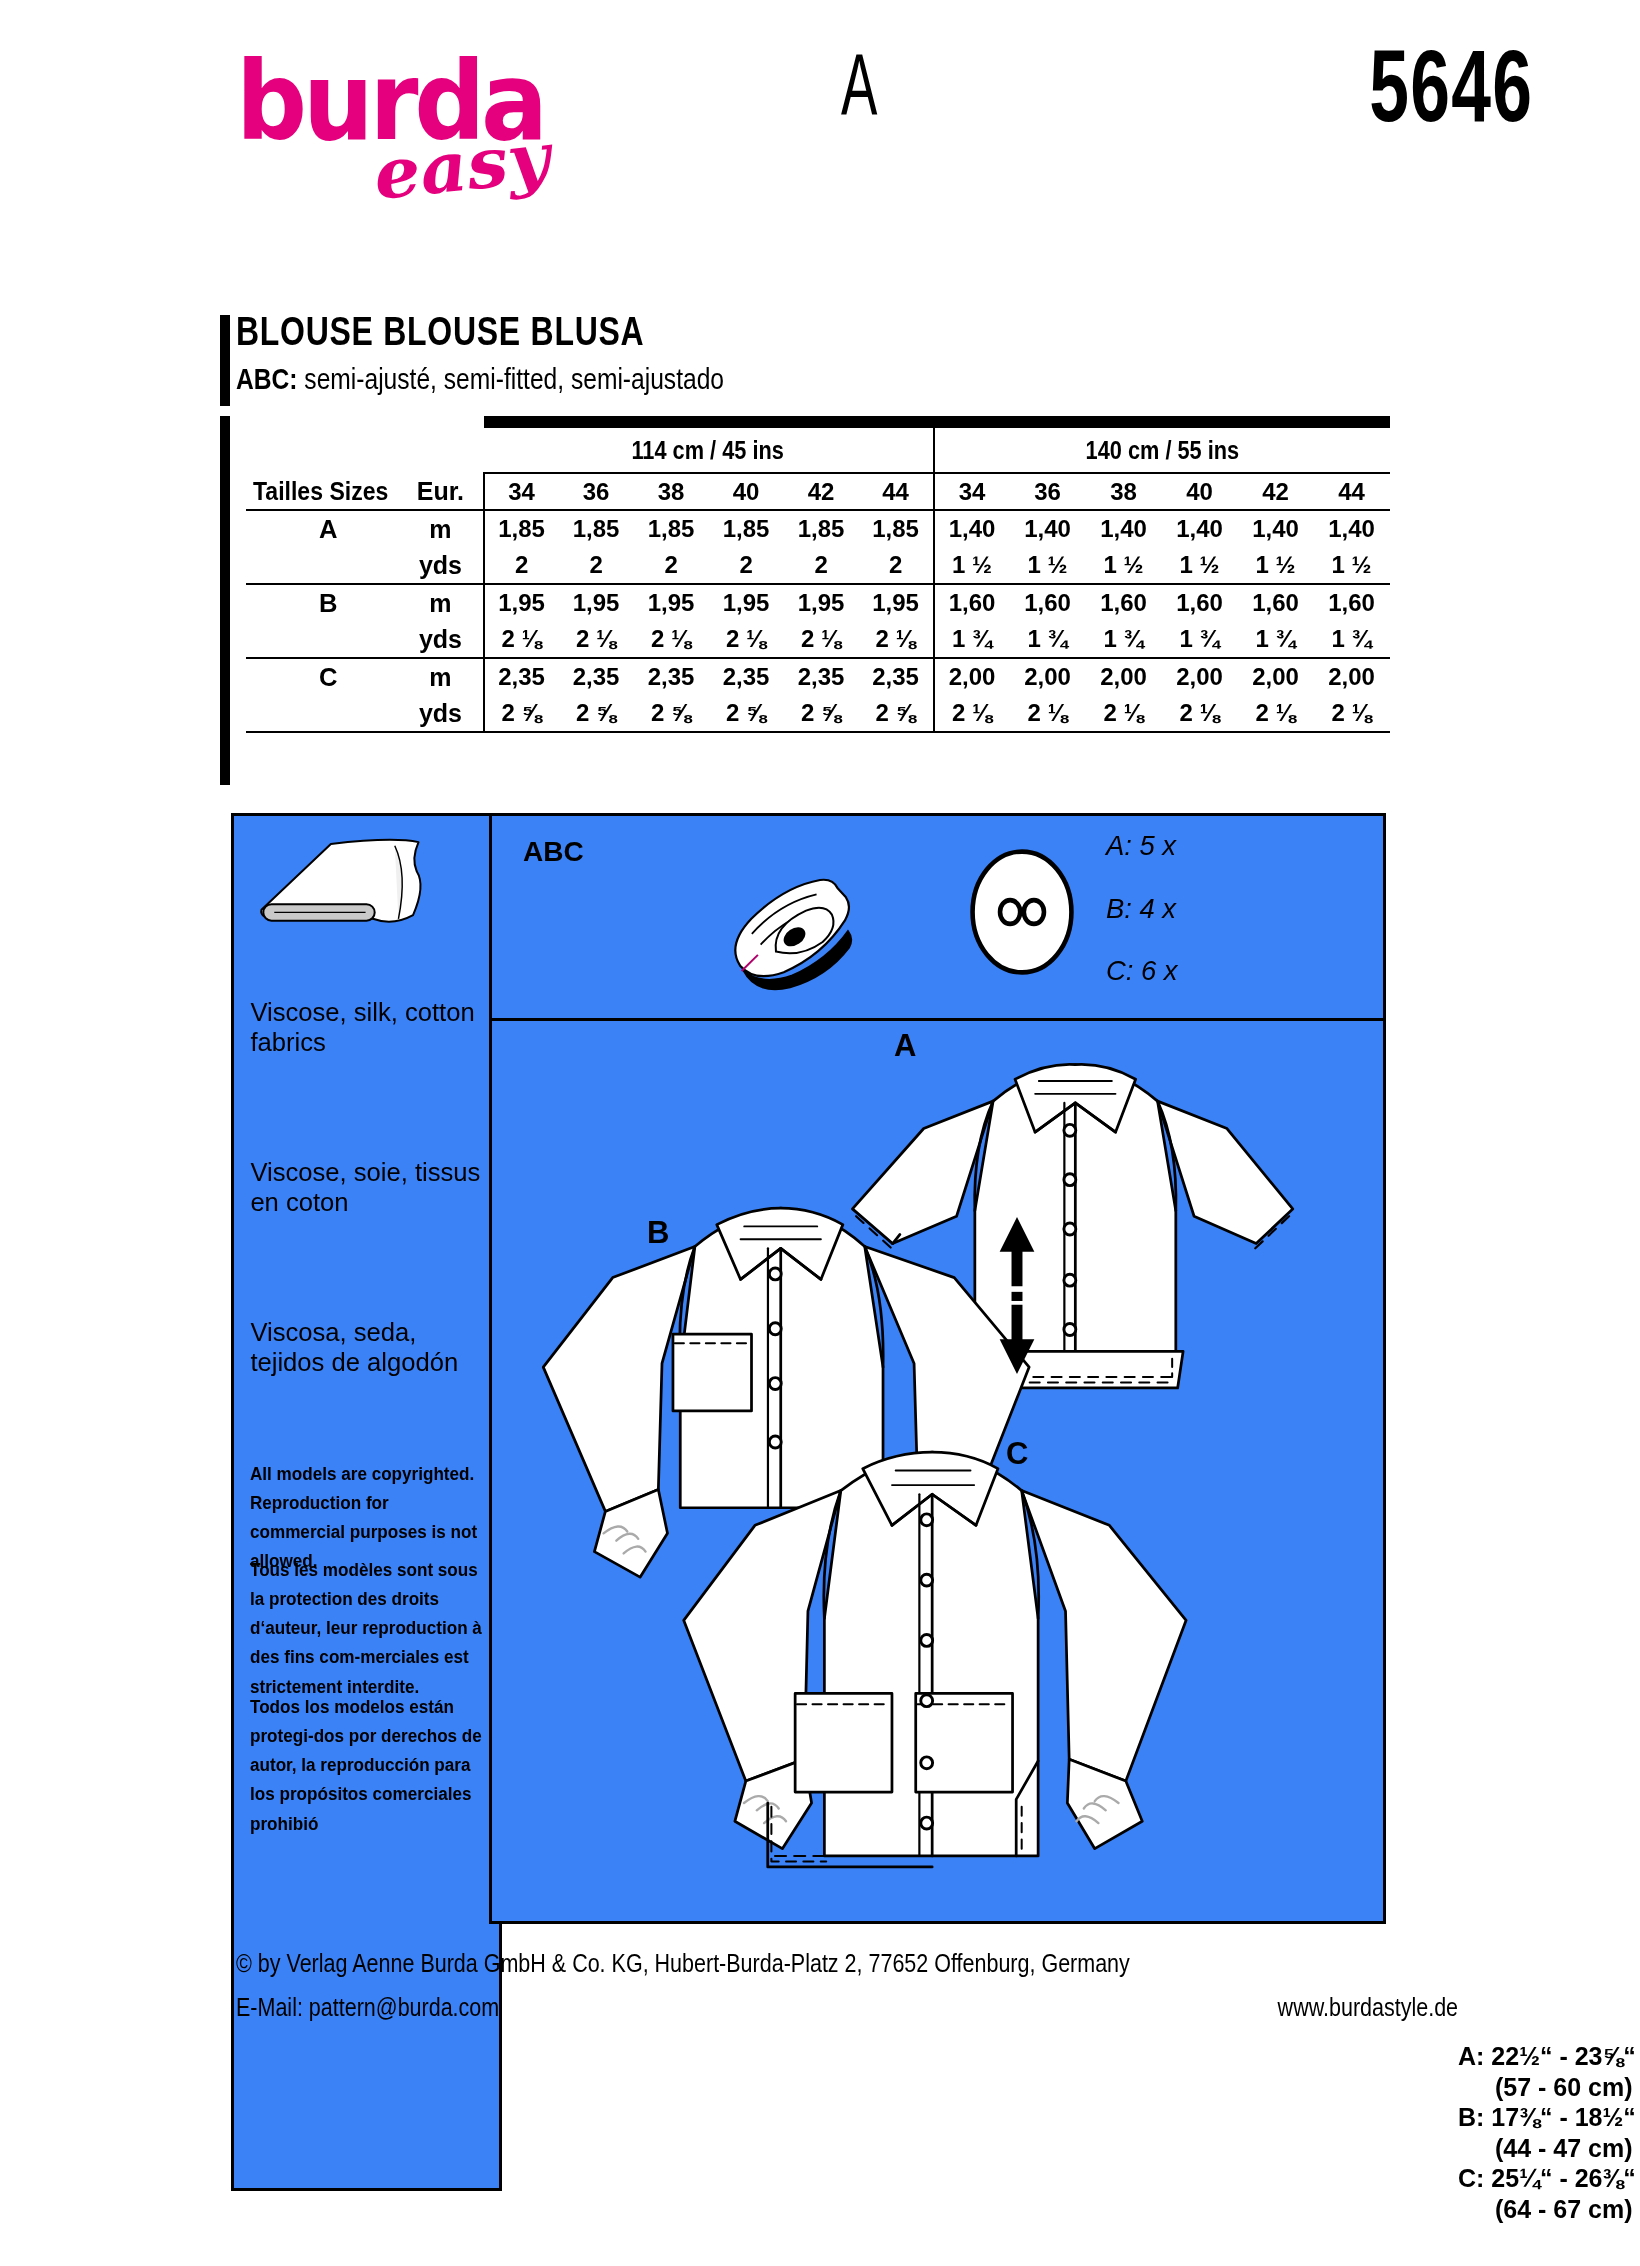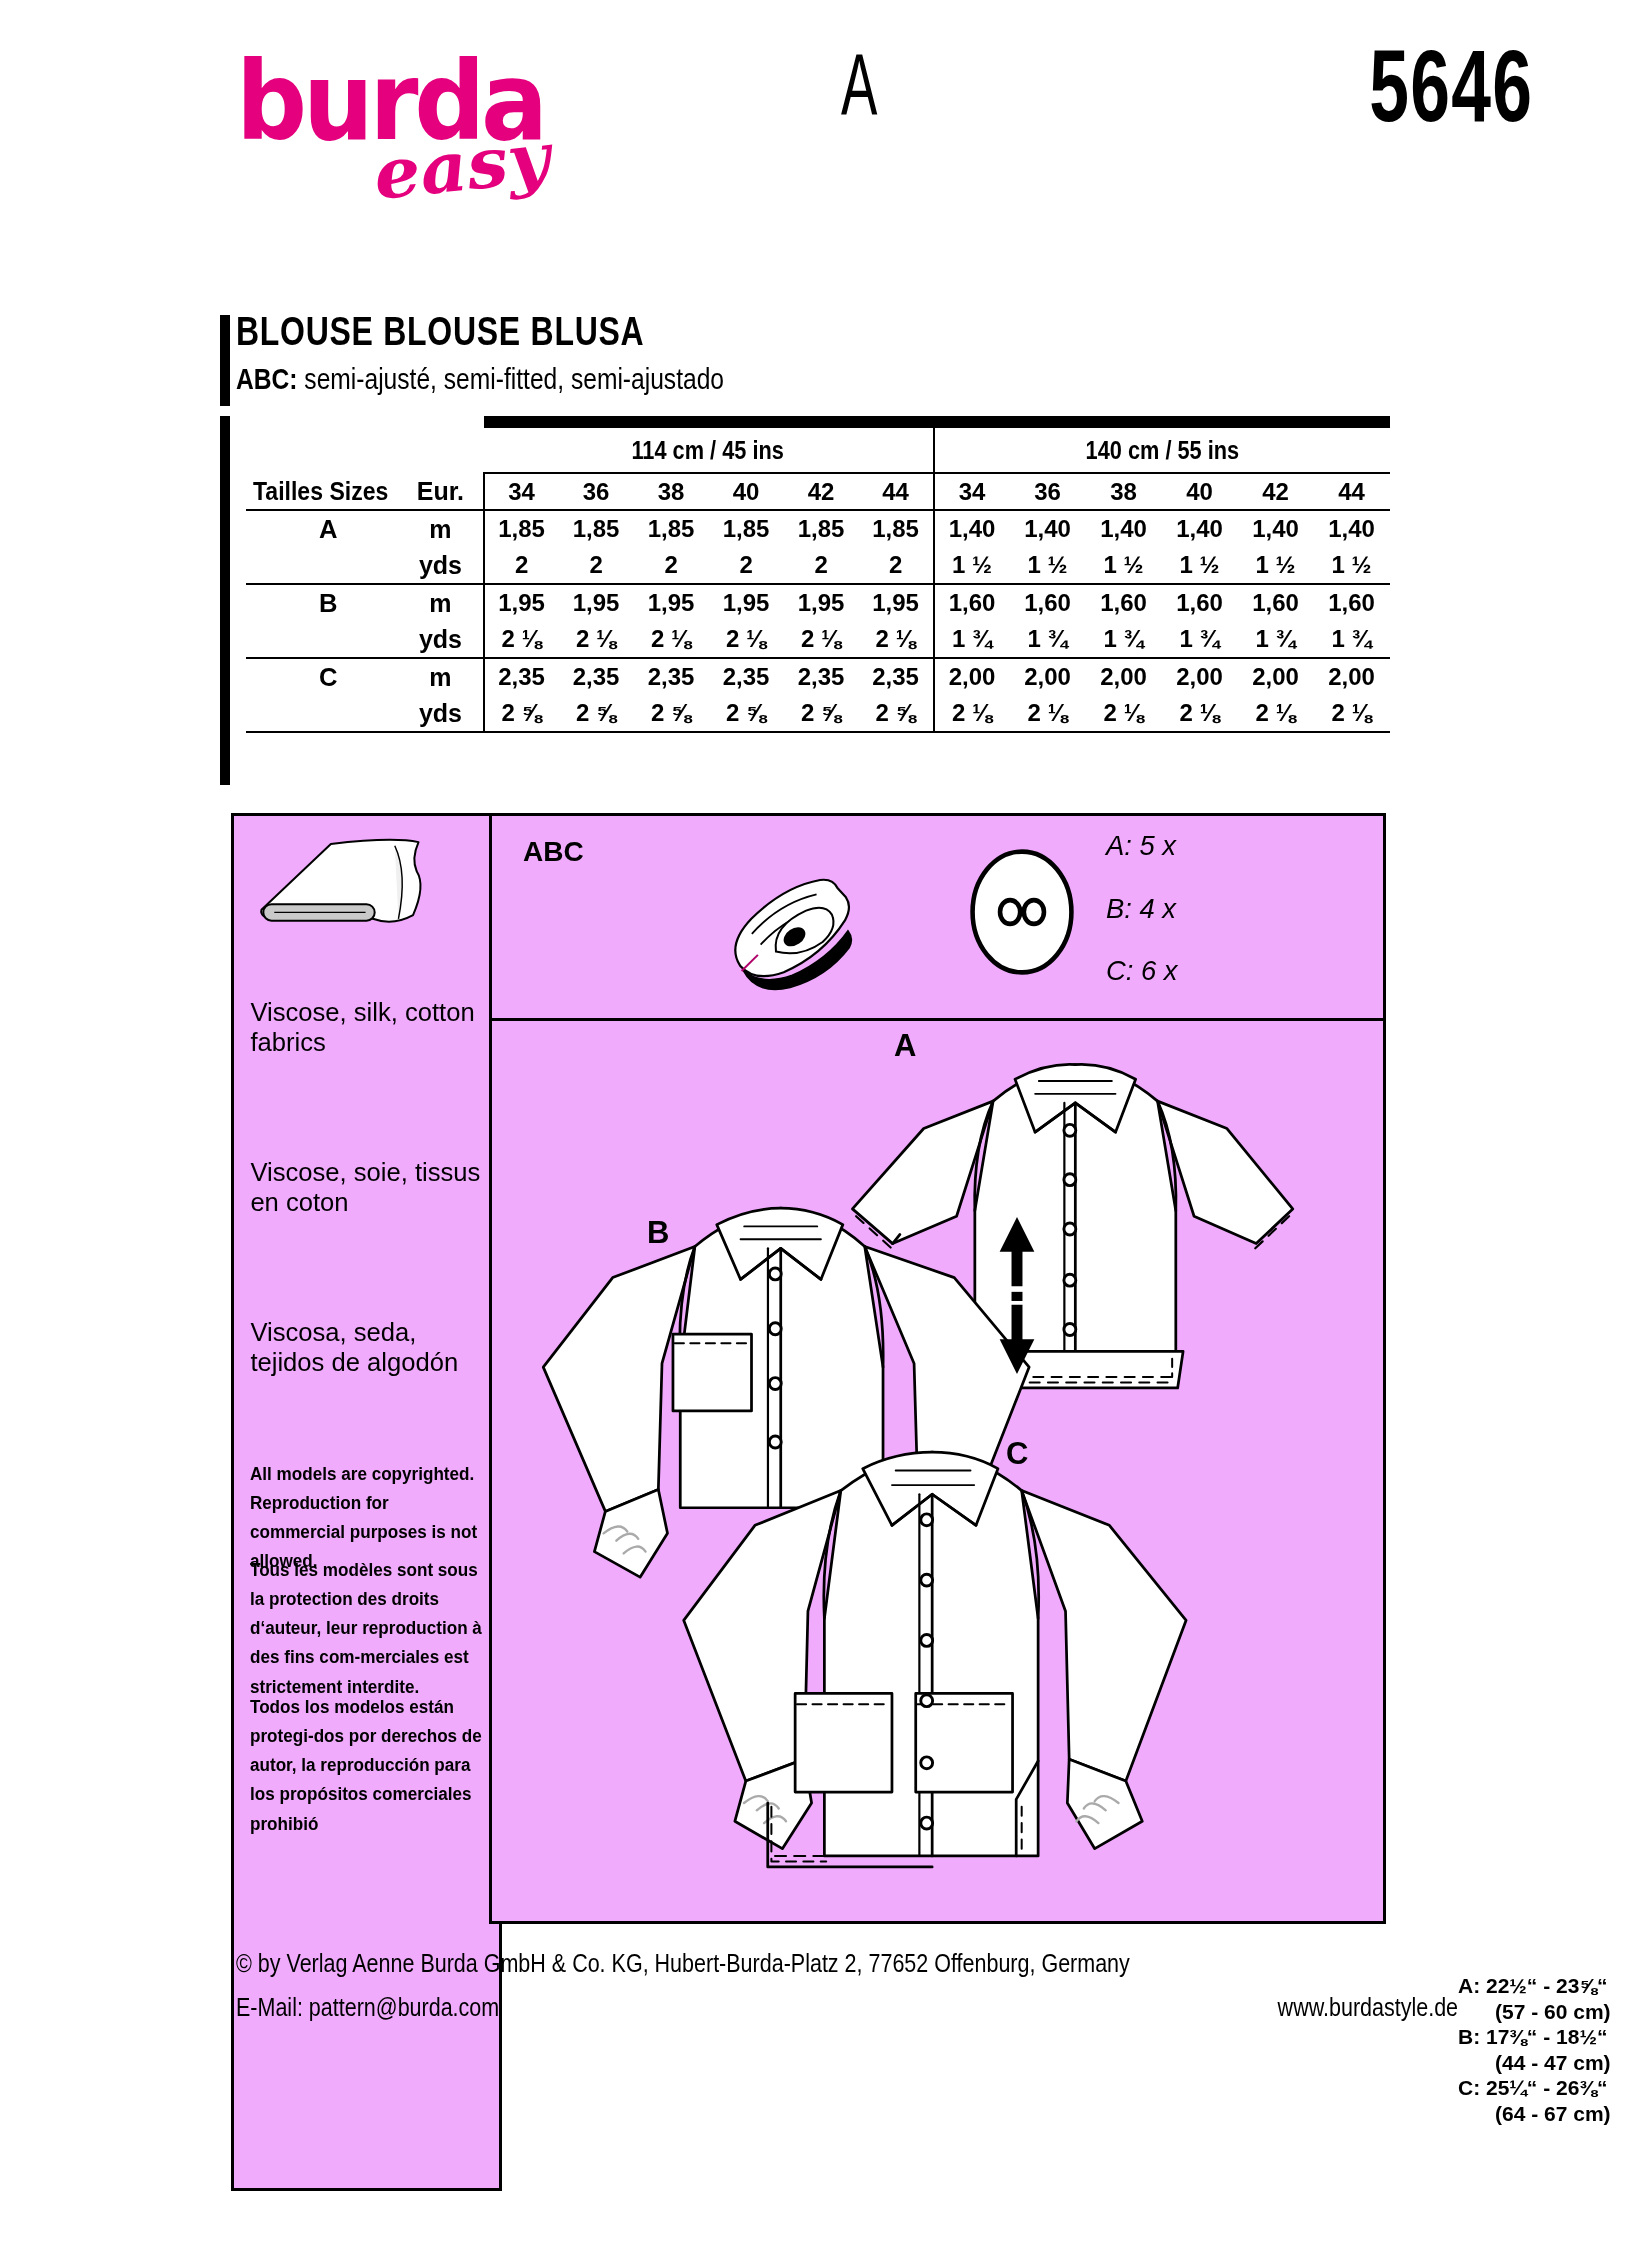--- a/index.html
+++ b/index.html
@@ -74,21 +74,21 @@
   .rowline td{border-top:2.7px solid #000;}
   .cell{font-size:24px;font-weight:700;}
   .r-size{height:37px;}
   .r-dat{height:37px;}
   .tbl-bottom td{border-bottom:2.7px solid #000;}
   .sizes-label{text-align:left;padding-left:5.5px !important;font-weight:700;font-size:25.6px;white-space:nowrap;}
   .sizes-label span{display:inline-block;transform:scaleX(.9);transform-origin:left;}
 
   
   #panels{position:absolute;left:193px;top:813px;width:1165px;height:1110px;}
-  .box{position:absolute;box-sizing:border-box;border:3.7px solid #000;background:#f0abfc;}
+  .box{position:absolute;box-sizing:border-box;border:3.7px solid #000;background:#3b82f6;}
 
   #box-fabric{left:10px;top:0;width:271px;height:1378px;}
   #box-notions{left:268px;top:0;width:897px;height:208px;}
   #box-illus{left:268px;top:205px;width:897px;height:906px;}
 
   .fabric-text{
     position:absolute;left:16.4px;width:239px;
     font-size:25.6px;line-height:1.18;font-weight:400;
   }
   #fabric-en{top:181px;}
@@ -108,22 +108,22 @@
   #notions-abc{position:absolute;left:31px;top:20px;font-size:28px;font-weight:700;}
   #notions-text{position:absolute;left:111px;top:20px;font-size:28px;line-height:1.28;}
   #btn-counts{position:absolute;left:614px;top:16.4px;font-size:27.4px;font-weight:400;line-height:1;}
   #btn-counts div{margin-bottom:35px;font-style:italic;}
 
   
   .illus-letter{position:absolute;font-size:31px;font-weight:700;}
 
   
   #measure-block{
-    position:absolute;left:966px;top:952px;
-    font-size:21px;font-weight:700;line-height:1.22;white-space:nowrap;
+    position:absolute;left:966px;top:1020px;
+    font-size:25px;font-weight:700;line-height:1.22;white-space:nowrap;
   }
   #measure-block .ind{display:inline-block;width:37px;}
 
   
   #footer{position:absolute;left:208px;top:1944px;width:1224px;font-size:25px;line-height:1.55;}
   #footer .line1{
     display:flex;justify-content:space-between;white-space:nowrap;
     transform:scaleX(.86);transform-origin:left top;width:1421px;
   }
   #footer .line2{

